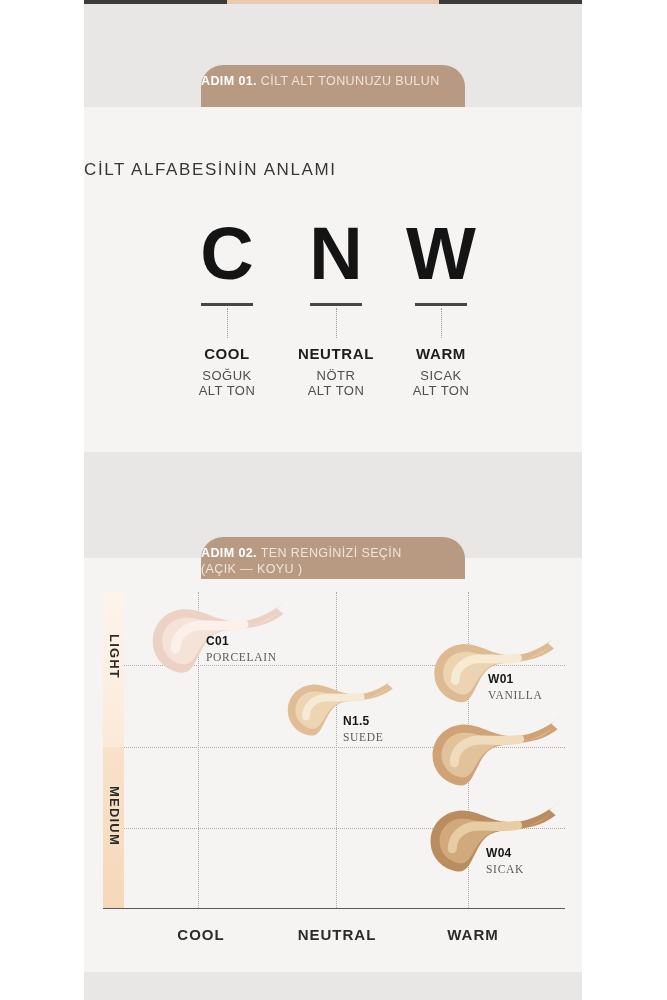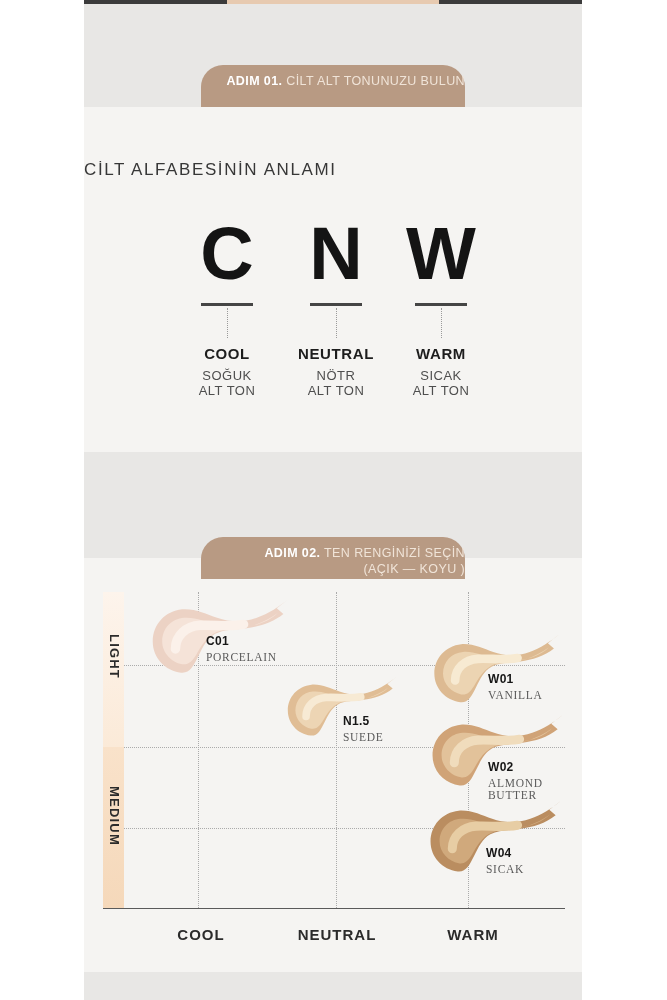--- a/index.html
+++ b/index.html
@@ -15,21 +15,21 @@
   .band{position:absolute;left:0;width:498px;background:#e8e7e5;}
   .band1{top:4px;height:103px;}
   .band2{top:452px;height:106px;}
   .band3{top:972px;height:28px;}
   .section{position:absolute;left:0;width:498px;background:#f5f4f2;}
   .section1{top:107px;height:345px;}
   .section2{top:558px;height:414px;}
 
   
   .badge{position:absolute;left:117px;width:264px;height:42px;background:#b89a83;
-         border-radius:22px 22px 0 0;text-align:right;color:#f0e4d8;
+         border-radius:22px 22px 0 0;text-align:left;color:#f0e4d8;
          font-size:12.5px;letter-spacing:.4px;line-height:16px;padding-top:8px;box-sizing:border-box;}
   .badge b{color:#ffffff;font-weight:700;}
   .badge1{top:65px;}
   .badge2{top:516px;margin-top:21px;}
 
   
   .alpha-heading{position:absolute;left:0;top:160px;width:498px;text-align:left;
                  font-size:17px;letter-spacing:1.6px;color:#373737;font-weight:500;}
   .letter-col{position:absolute;top:215px;width:130px;text-align:center;}
   .letter-col .letter{font-size:74px;line-height:78px;font-weight:800;color:#141414;}
@@ -182,24 +182,20 @@
         <div class="name">PORCELAIN</div>
       </div>
       <div class="shade-label" style="left:259px;top:156px">
         <div class="code">N1.5</div>
         <div class="name">SUEDE</div>
       </div>
       <div class="shade-label" style="left:404px;top:114px">
         <div class="code">W01</div>
         <div class="name">VANILLA</div>
       </div>
-      <div class="shade-label" style="left:404px;top:202px">
-        <div class="code">W02</div>
-        <div class="name">ALMOND BUTTER</div>
-      </div>
       <div class="shade-label" style="left:402px;top:288px">
         <div class="code">W04</div>
         <div class="name">SICAK</div>
       </div>
 
       <div class="axis-label" style="left:117px">COOL</div>
       <div class="axis-label" style="left:253px">NEUTRAL</div>
       <div class="axis-label" style="left:389px">WARM</div>
     </div>
 

